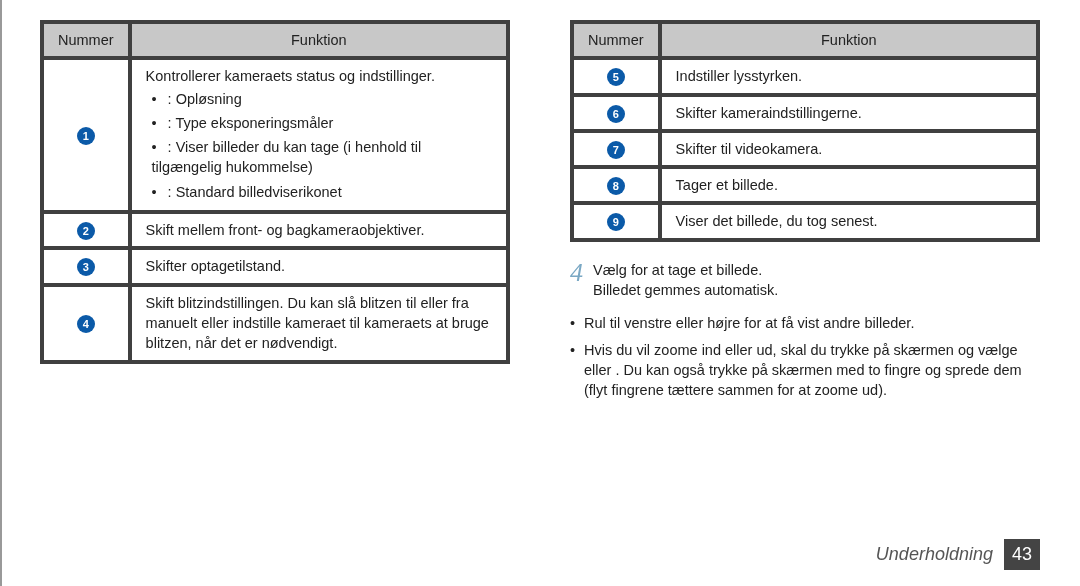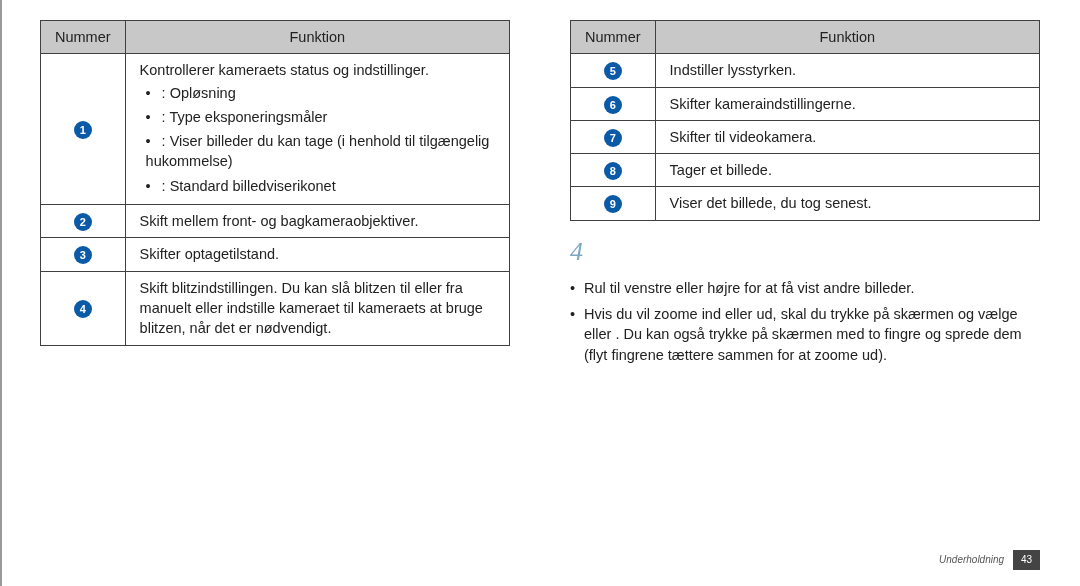--- a/index.html
+++ b/index.html
@@ -18,21 +18,21 @@
     gap: 60px;
   }
   .col {
     flex: 1;
   }
   table {
     border-collapse: collapse;
     width: 100%;
   }
   th, td {
-    border: 1px solid #404040;
+    border: 4px solid #404040;
     padding: 6px 14px;
     vertical-align: top;
     text-align: left;
   }
   th {
     background: #c8c8c8;
     font-weight: normal;
     text-align: center;
   }
   .num-col {
@@ -94,21 +94,21 @@
   .outer-list li::before {
     content: "•";
     display: inline-block;
     width: 14px;
     text-indent: 0;
   }
   .footer {
     position: absolute;
     bottom: 16px;
     right: 40px;
-    font-size: 10px;
+    font-size: 18px;
     text-align: right;
   }
   .footer .pg {
     display: inline-block;
     background: #444;
     color: #fff;
     padding: 3px 8px;
     margin-left: 6px;
   }
   .footer .sec {
@@ -191,20 +191,24 @@
       </tr>
       <tr>
         <td class="num-col"><span class="circle">9</span></td>
         <td>Viser det billede, du tog senest.</td>
       </tr>
     </tbody>
       </table>
 
     <div class="step">
       <span class="stepnum">4</span>
+      <div>
+        <div>Vælg       for at tage et billede.</div>
+        <div>Billedet gemmes automatisk.</div>
+      </div>
     </div>
 
 
     <ul class="outer-list">
       <li><span>Rul til venstre eller højre for at få vist andre billeder.</span></li>
       <li><span>Hvis du vil zoome ind eller ud, skal du trykke på skærmen og vælge      eller    . Du kan også trykke på skærmen med to fingre og sprede dem (flyt fingrene tættere sammen for at zoome ud).</span></li>
     </ul>
   </div>
 
 </div>

